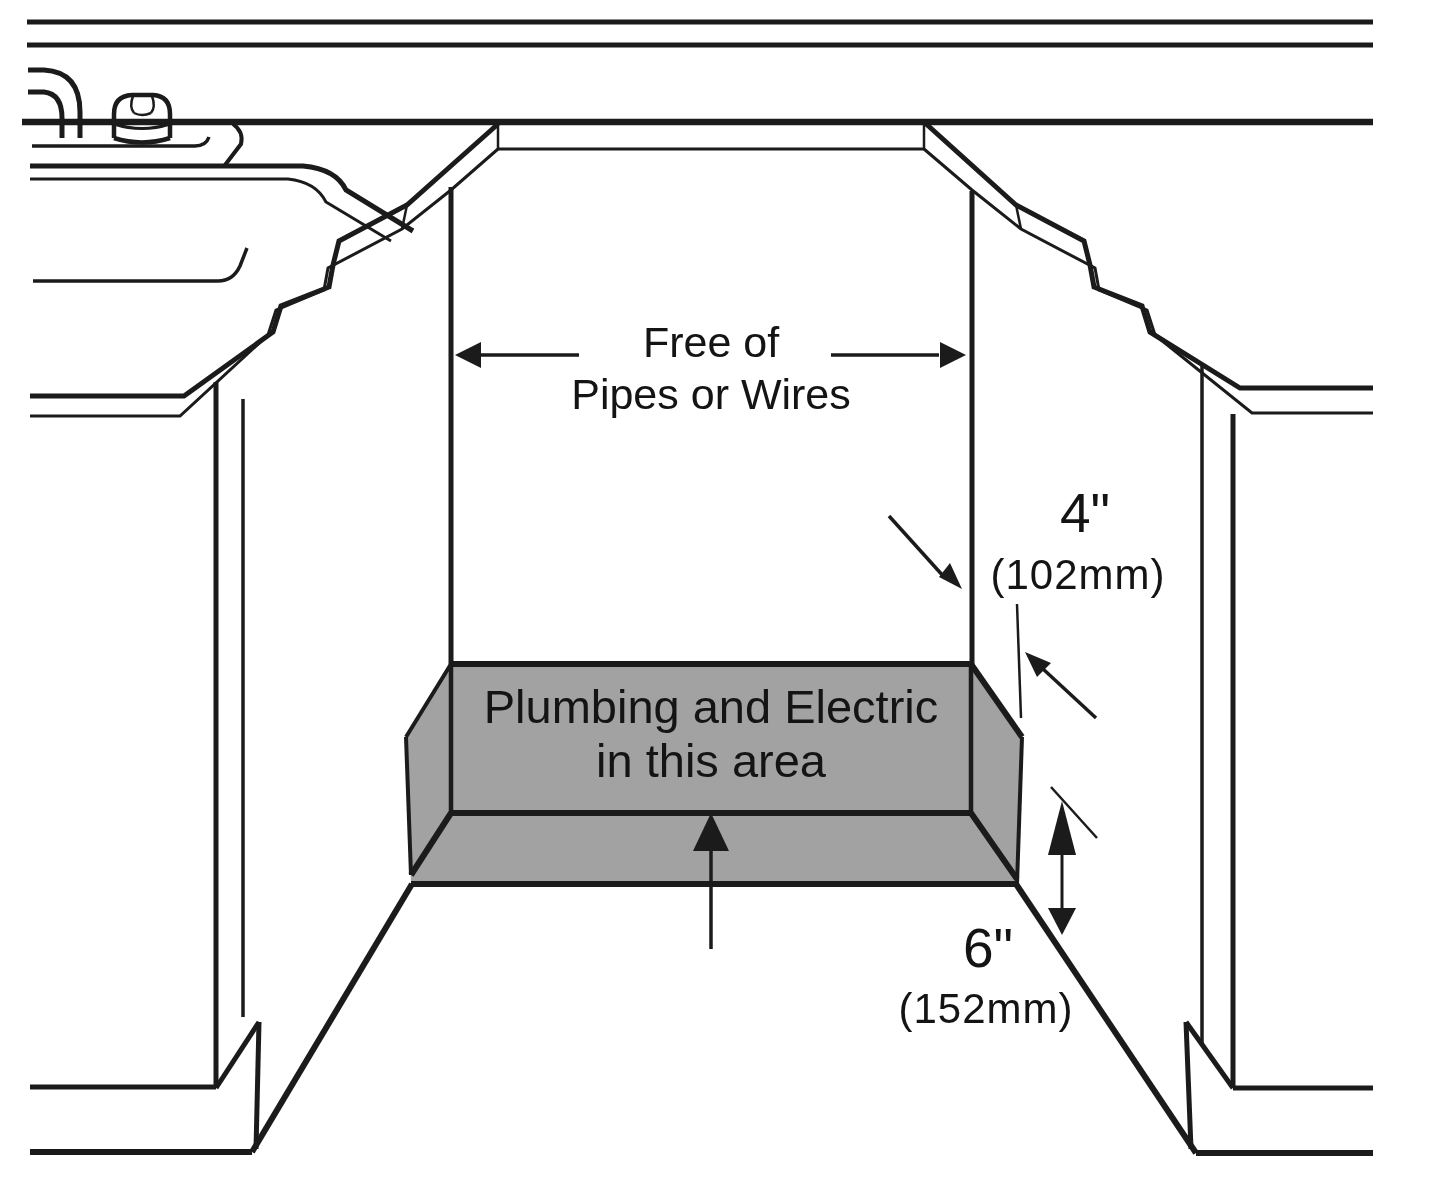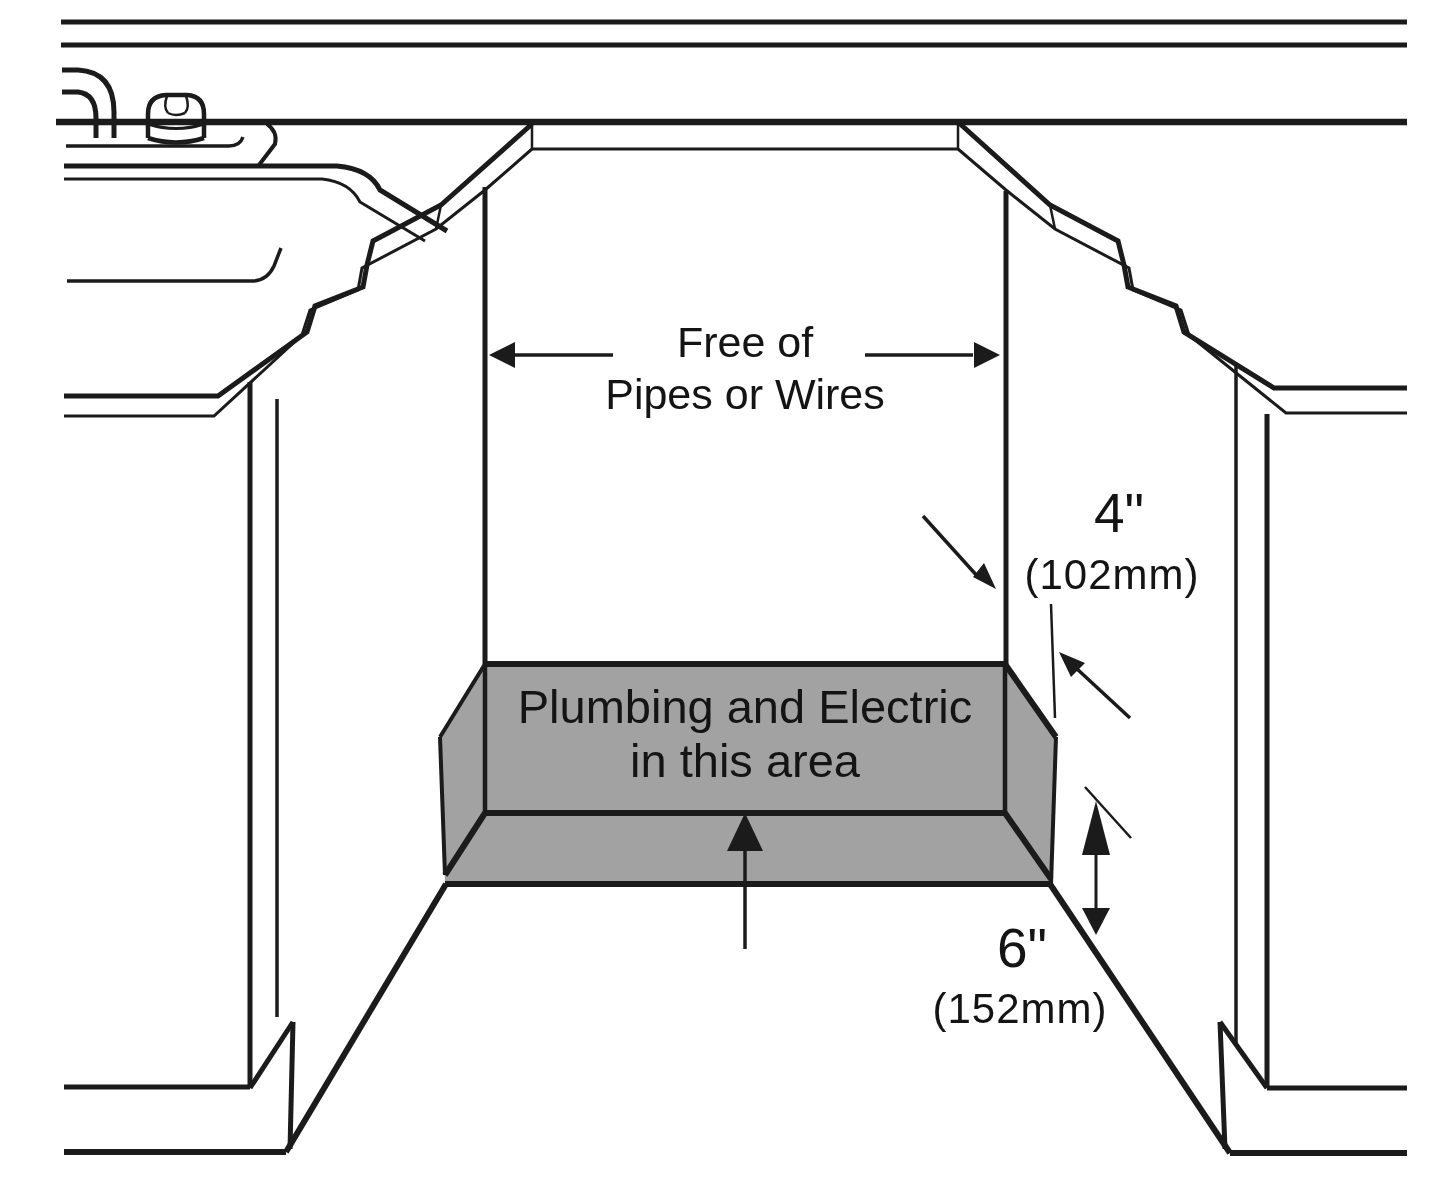--- a/index.html
+++ b/index.html
@@ -5,21 +5,20 @@
   html,body{
     margin:0; padding:0;
     background:#ffffff;
     font-family:"Liberation Sans", sans-serif;
   }
   .stage{
     position:relative;
     width:1373px; height:1183px;
     background:#ffffff;
     overflow:hidden;
-    padding-left:34px;
   }
   svg{ display:block; }
   .ink{ stroke:#1b1b1b; fill:none; stroke-linecap:butt; stroke-linejoin:miter; }
   .fillink{ fill:#1b1b1b; stroke:none; }
   .lbl{
     fill:#141414;
     font-family:"Liberation Sans", sans-serif;
     text-anchor:middle;
   }
   .lbl-free{ font-size:43px; }

